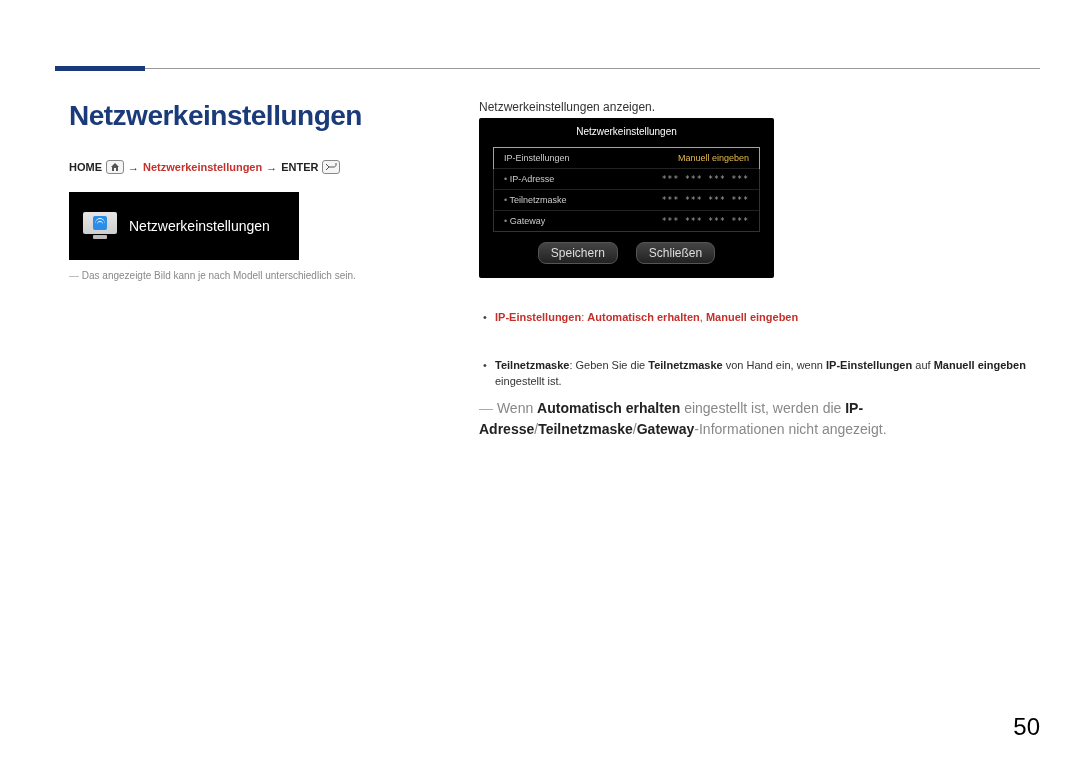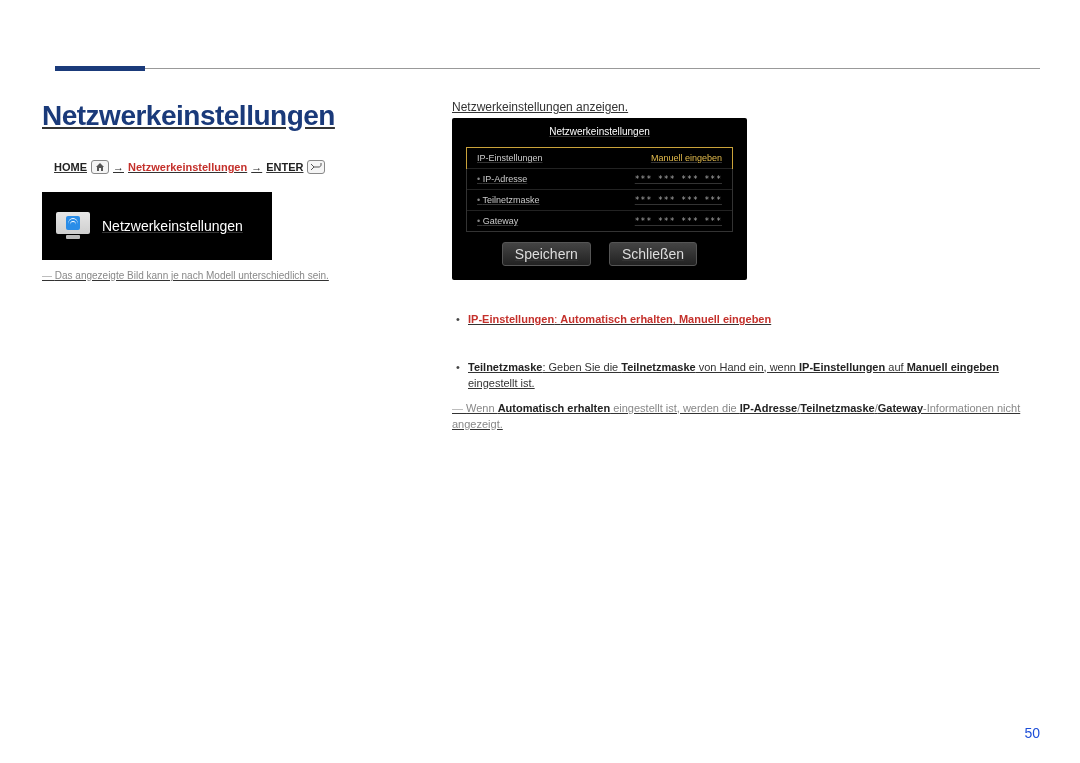--- a/index.html
+++ b/index.html
@@ -22,44 +22,42 @@
     position: absolute;
     top: 66px;
     left: 55px;
     width: 90px;
     height: 5px;
     background: #1a3a7a;
   }
   .page {
     position: absolute;
     top: 100px;
-    left: 42px;
+    left: 69px;
     right: 40px;
     display: flex;
     gap: 40px;
-    text-decoration: underline;
   }
   .col-left { width: 370px; flex: 0 0 370px; }
   .col-right { flex: 1; }
   h1 {
     color: #1a3a7a;
     font-size: 28px;
     font-weight: 600;
     margin-bottom: 28px;
     letter-spacing: -0.5px;
   }
   .breadcrumb {
     font-size: 11px;
     font-weight: bold;
     color: #222;
     margin-bottom: 18px;
     display: flex;
     align-items: center;
     gap: 4px;
-    margin-left: 12px;
   }
   .home-icon, .enter-icon {
     display: inline-flex;
     align-items: center;
     justify-content: center;
     width: 18px; height: 14px;
     border: 1px solid #888;
     border-radius: 3px;
     font-size: 9px;
     background: #f5f5f5;
@@ -154,23 +152,23 @@
   .panel-row.hi .lbl::before { content:""; }
   .panel-btns {
     display:flex;
     justify-content:center;
     gap:18px;
     margin-top:10px;
   }
   .panel-btn {
     background: linear-gradient(#444,#222);
     border:1px solid #555;
-    border-radius:3px;
+    border-radius:8px;
     color:#ddd;
-    font-size:14px;
+    font-size:12px;
     padding:3px 12px;
   }
   .bullets {
     margin-top: 18px;
     font-size: 11px;
     color: #333;
   }
   .bullets li {
     list-style: none;
     position: relative;
@@ -183,33 +181,33 @@
     content: "•";
     position: absolute;
     left: 4px;
     top: 0;
     color: #444;
   }
   .bold { font-weight: bold; color: #222; }
   .red { color: #c4302b; }
   .redb { color: #c4302b; font-weight: bold; }
   .note {
-    font-size: 11px;
+    font-size: 14px;
     color: #888;
     margin-top: 6px;
     line-height: 1.5;
     padding-left: 0;
   }
   .note::before { content:"― "; color:#aaa; }
   .pagenum {
     position: absolute;
     bottom: 22px;
     right: 40px;
-    font-size: 14px;
-    color: #1d4ed8;
+    font-size: 24px;
+    color: #000000;
   }
 </style>
 </head>
 <body>
 
 <div class="top-rule"></div>
 <div class="top-bar"></div>
 
 <div class="page">
 

